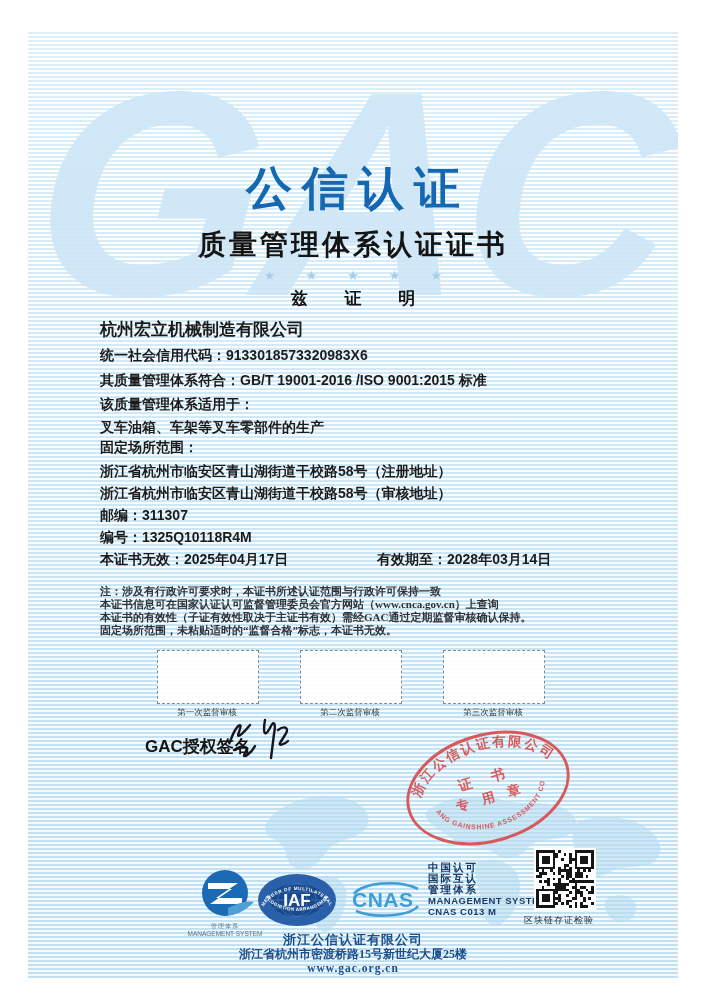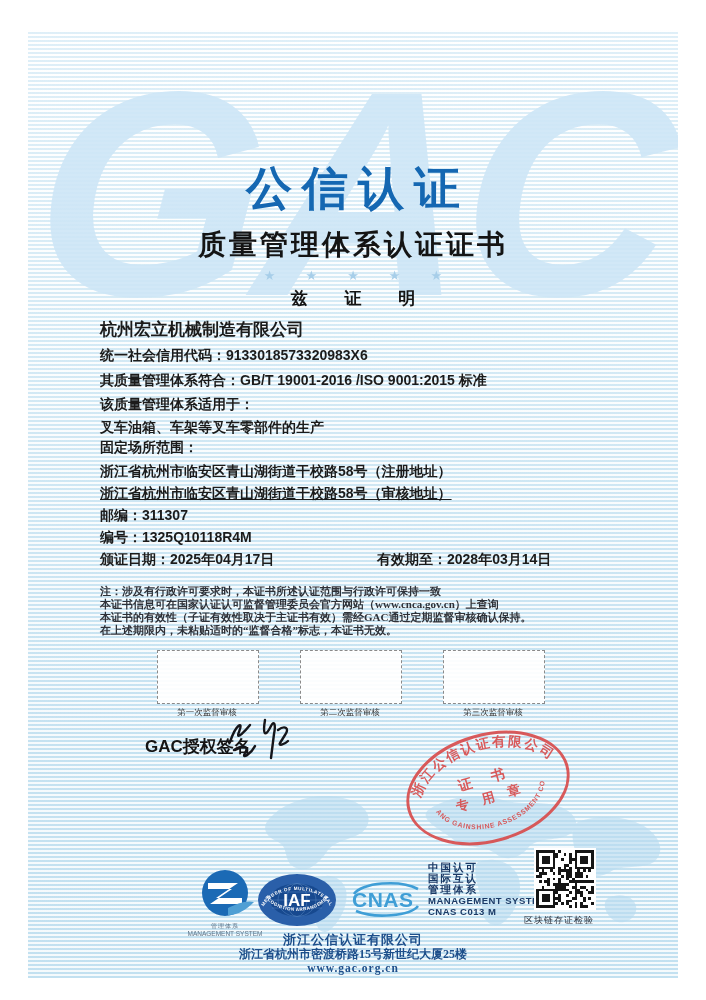--- a/index.html
+++ b/index.html
@@ -87,33 +87,33 @@
       <div class="stars">★★★★★</div>
       <div class="certify">兹 证 明</div>
 
       <div class="bline company" style="top:288px;">杭州宏立机械制造有限公司</div>
       <div class="bline" style="top:317px;">统一社会信用代码：9133018573320983X6</div>
       <div class="bline" style="top:342px;">其质量管理体系符合：GB/T 19001-2016 /ISO 9001:2015 标准</div>
       <div class="bline" style="top:366px;">该质量管理体系适用于：</div>
       <div class="bline" style="top:389px;">叉车油箱、车架等叉车零部件的生产</div>
       <div class="bline" style="top:409px;">固定场所范围：</div>
       <div class="bline" style="top:433px;">浙江省杭州市临安区青山湖街道干校路58号（注册地址）</div>
-      <div class="bline" style="top:455px;text-decoration:underline;">浙江省杭州市临安区青山湖街道干校路58号（审核地址）</div>
+      <div class="bline" style="top:455px;">浙江省杭州市临安区青山湖街道干校路58号（审核地址）</div>
       <div class="bline" style="top:477px;">邮编：311307</div>
       <div class="bline" style="top:499px;">编号：1325Q10118R4M</div>
       <div class="bline" style="top:521px;width:520px;">
-        <span>颁证日期：2025年04月17日</span>
+        <span>本证书无效：2025年04月17日</span>
         <span class="valid">有效期至：2028年03月14日</span>
       </div>
 
       <div class="notes">
         <div>注：涉及有行政许可要求时，本证书所述认证范围与行政许可保持一致</div>
         <div>本证书信息可在国家认证认可监督管理委员会官方网站（www.cnca.gov.cn）上查询</div>
         <div>本证书的有效性（子证有效性取决于主证书有效）需经GAC通过定期监督审核确认保持。</div>
-        <div>在上述期限内，未粘贴适时的“监督合格”标志，本证书无效。</div>
+        <div>固定场所范围，未粘贴适时的“监督合格”标志，本证书无效。</div>
       </div>
 
       <div class="audit-box" style="left:129px;"></div>
       <div class="audit-box" style="left:272px;"></div>
       <div class="audit-box" style="left:415px;"></div>
       <div class="audit-label" style="left:129px;">第一次监督审核</div>
       <div class="audit-label" style="left:272px;">第二次监督审核</div>
       <div class="audit-label" style="left:415px;">第三次监督审核</div>
 
       <div class="sig-label">GAC授权签名</div>

